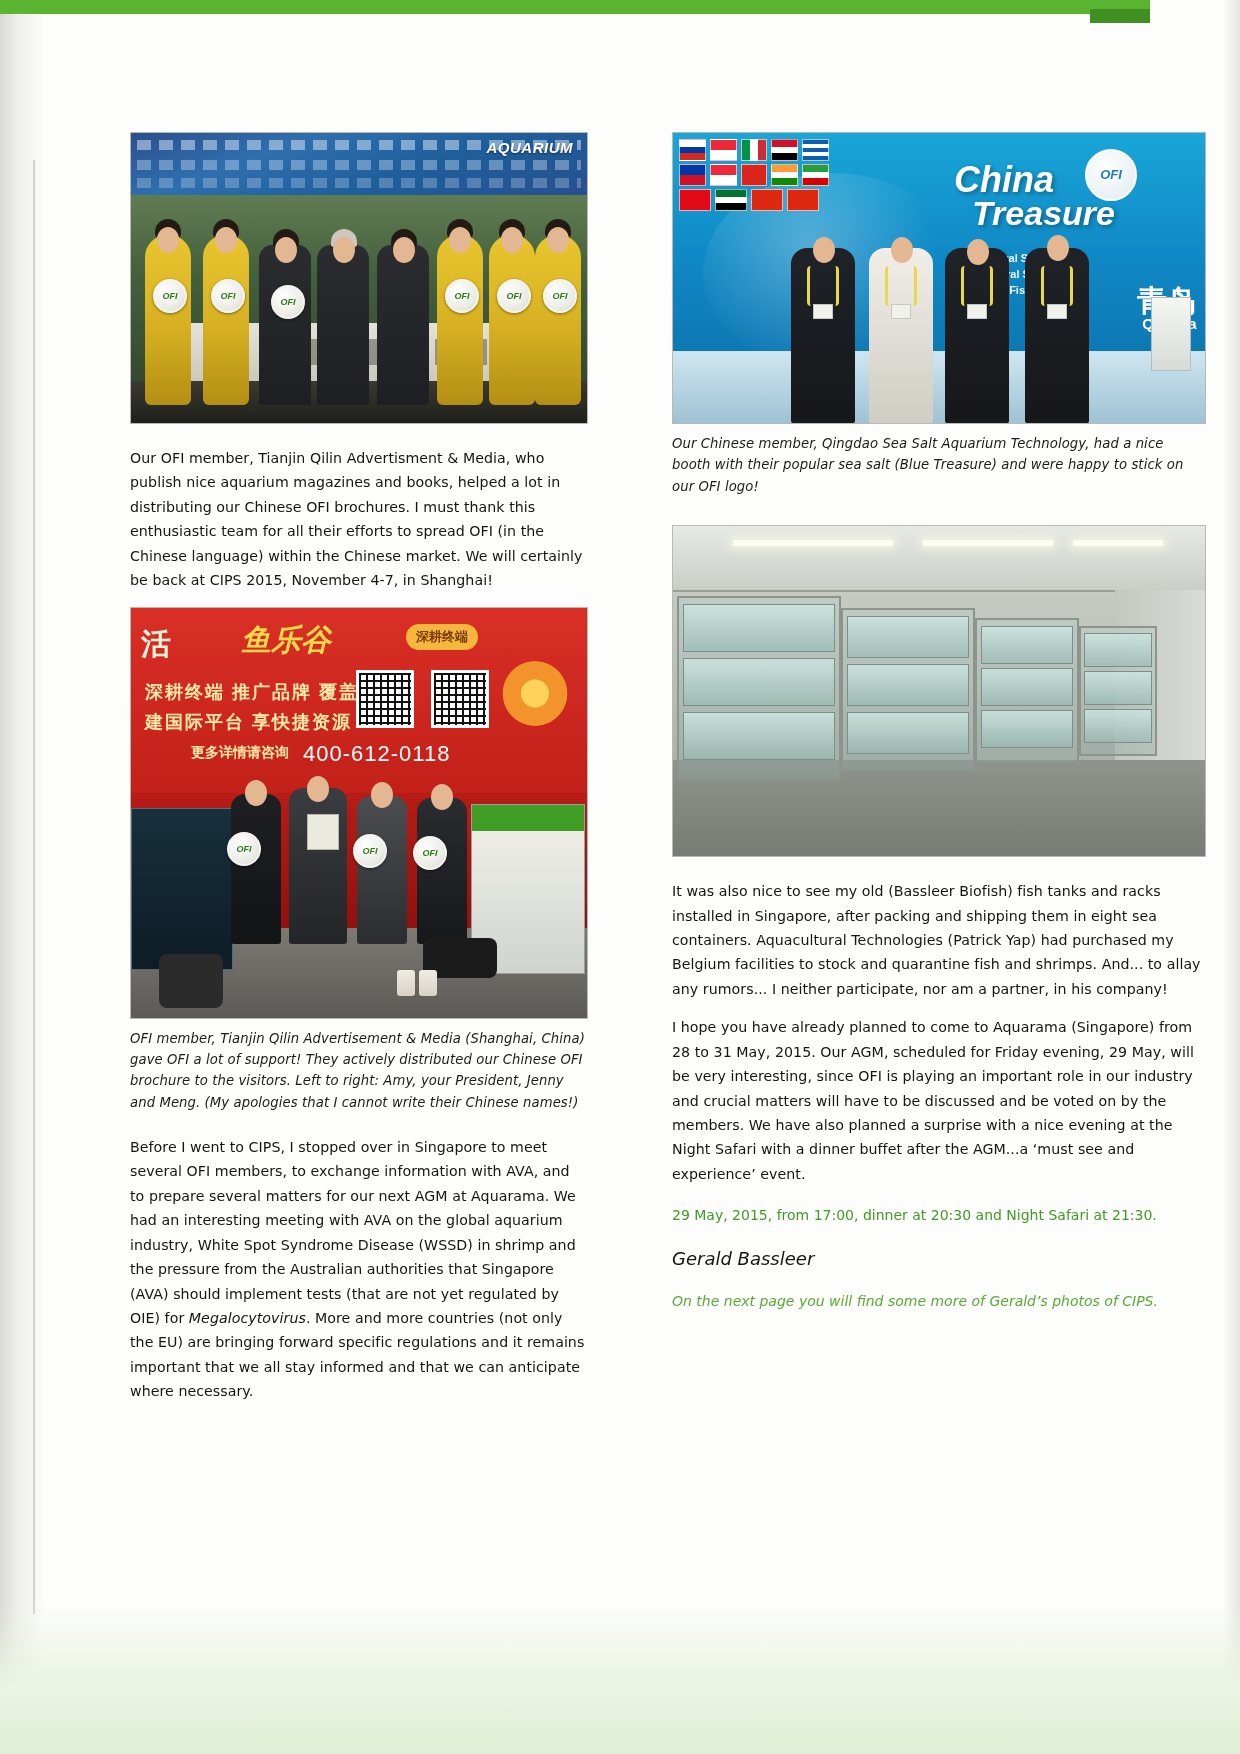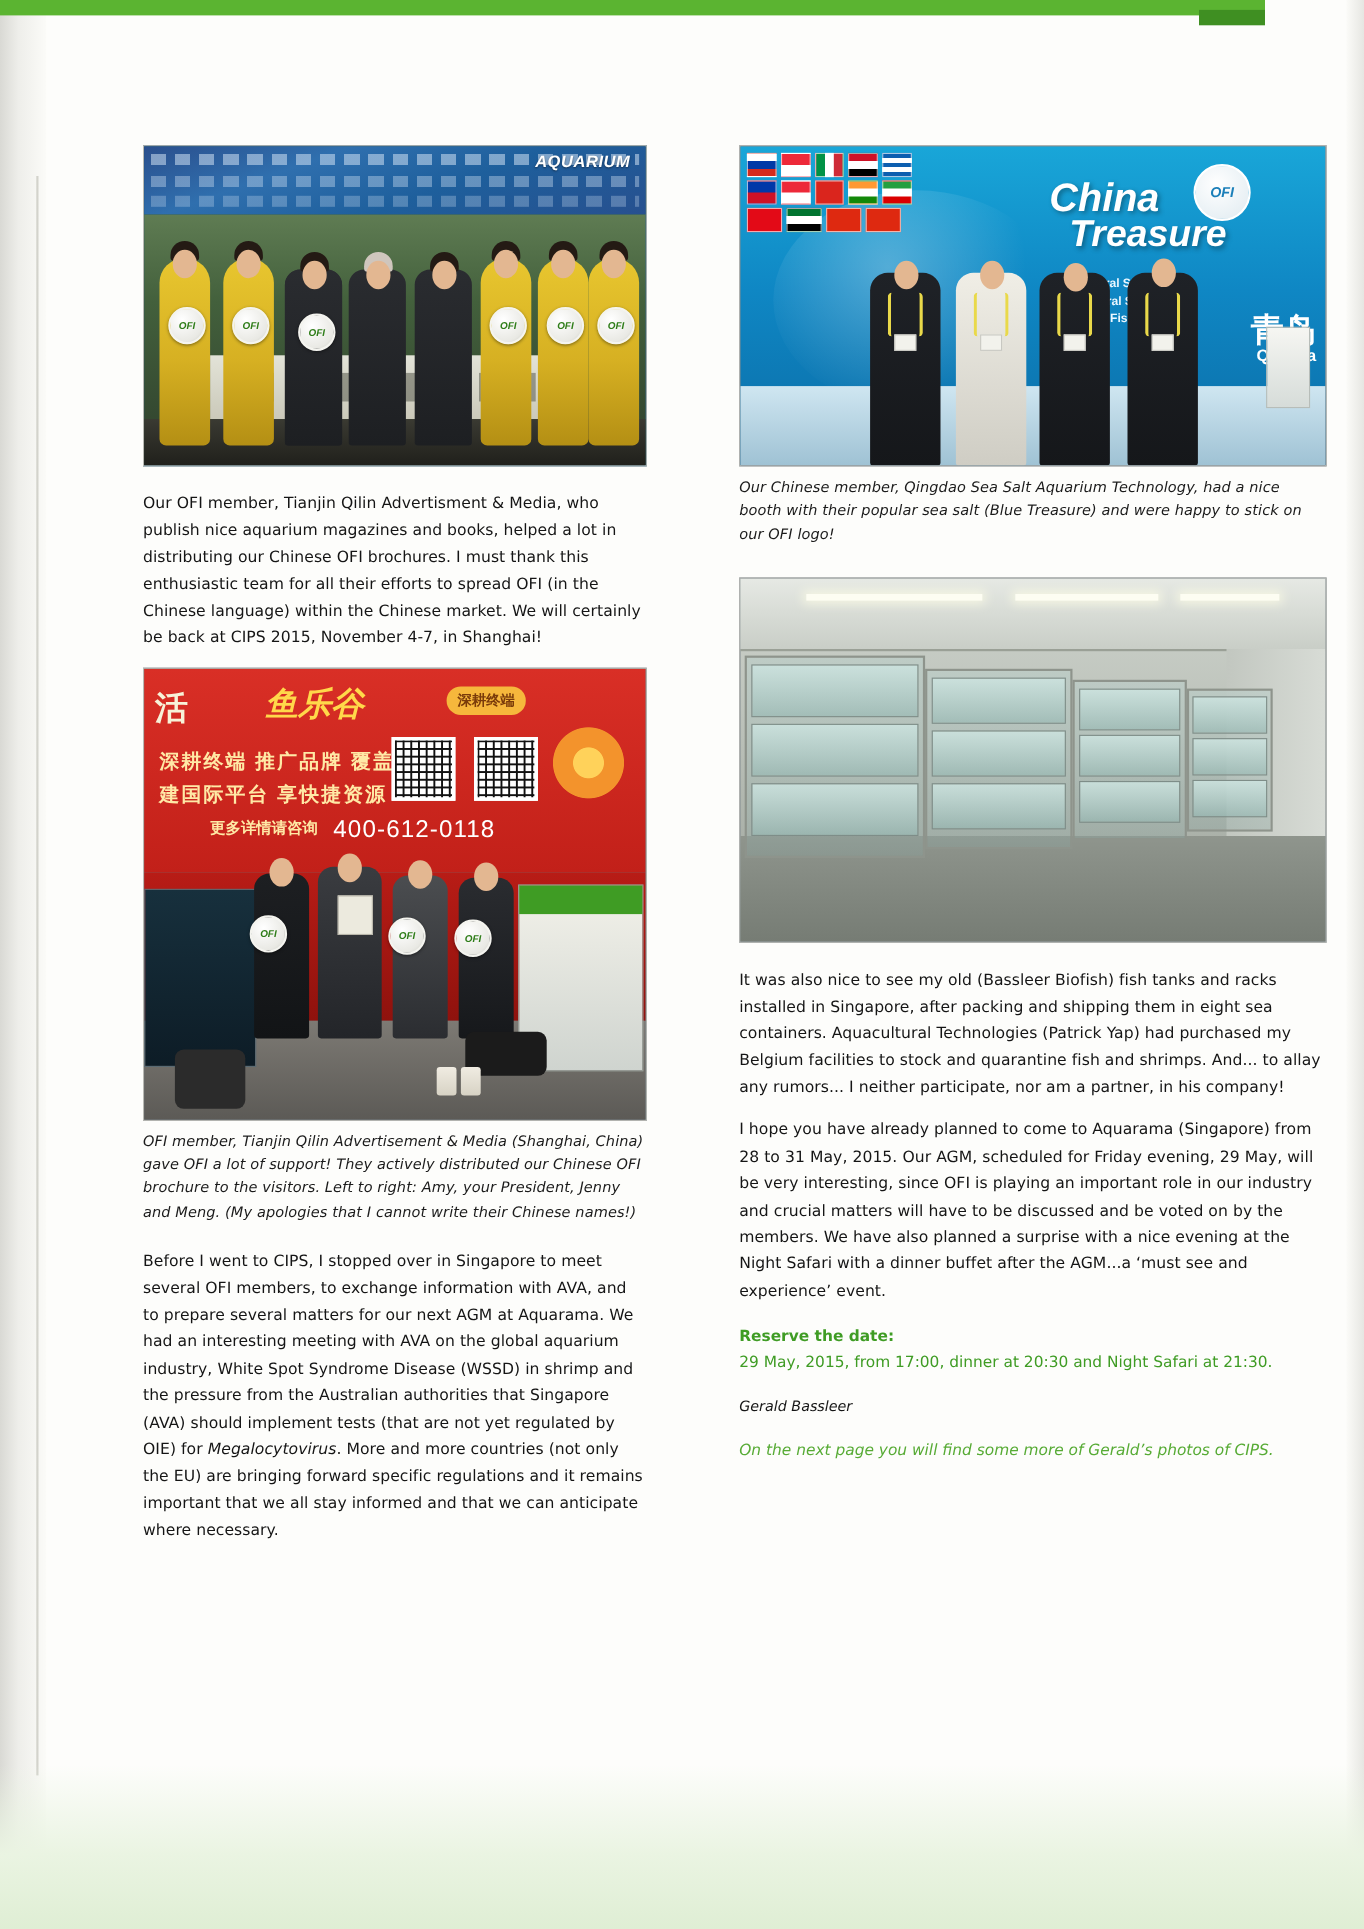--- a/index.html
+++ b/index.html
@@ -137,34 +137,34 @@
     font-family: "DejaVu Sans", sans-serif;
     font-size: 14px;
     line-height: 1.7;
     color: #3f9c24;
     margin: 18px 0 0 0;
   }
   .reserve .hd { font-weight: 700; display: block; }
   .signature {
     font-family: "DejaVu Sans", sans-serif;
     font-style: italic;
-    font-size: 13px;
+    font-size: 18px;
     color: #151515;
     margin: 20px 0 0 0;
   }
   .nextpage {
     font-family: "DejaVu Sans", sans-serif;
     font-style: italic;
     font-size: 14px;
     color: #57ab35;
     margin: 24px 0 0 0;
   }
 
   
-  .ph1 { width: 456px; height: 290px; background: #0c4a6e; }
+  .ph1 { width: 456px; height: 290px; background: #fef9c3; }
   .ph1 .backdrop {
     position: absolute; left: 0; top: 0; right: 0; height: 62px;
     background: linear-gradient(160deg,#2b4f8d 0%, #2f6fae 30%, #1e5f9c 60%, #27508f 100%);
   }
   .ph1 .backdrop .txtrow {
     position: absolute; left: 6px; right: 6px; top: 7px; height: 10px;
     background: repeating-linear-gradient(to right,#cfe0f2 0 14px, transparent 14px 22px);
     opacity: .55;
   }
   .ph1 .backdrop .txtrow.b { top: 27px; opacity: .4; }
@@ -651,21 +651,20 @@
           <div class="tank" style="left:3px;top:43px;right:3px;height:32px;"></div>
           <div class="tank" style="left:3px;top:81px;right:3px;height:32px;"></div>
         </div>
       </div>
 
       <div class="blurb">
         <p class="body">It was also nice to see my old (Bassleer Biofish) fish tanks and racks installed in Singapore, after packing and shipping them in eight sea containers. Aquacultural Technologies (Patrick Yap) had purchased my Belgium facilities to stock and quarantine fish and shrimps. And... to allay any rumors... I neither participate, nor am a partner, in his company!</p>
         <p class="body">I hope you have already planned to come to Aquarama (Singapore) from 28 to 31 May, 2015. Our AGM, scheduled for Friday evening, 29 May, will be very interesting, since OFI is playing an important role in our industry and crucial matters will have to be discussed and be voted on by the members. We have also planned a surprise with a nice evening at the Night Safari with a dinner buffet after the AGM...a ‘must see and experience’ event.</p>
 
         <p class="reserve">
-          <span class="hd">Reserve the date:</span>
           <span>29 May, 2015, from 17:00, dinner at 20:30 and Night Safari at 21:30.</span>
         </p>
 
         <p class="signature">Gerald Bassleer</p>
         <p class="nextpage">On the next page you will find some more of Gerald’s photos of CIPS.</p>
       </div>
     </div>
   </div>
 
 

